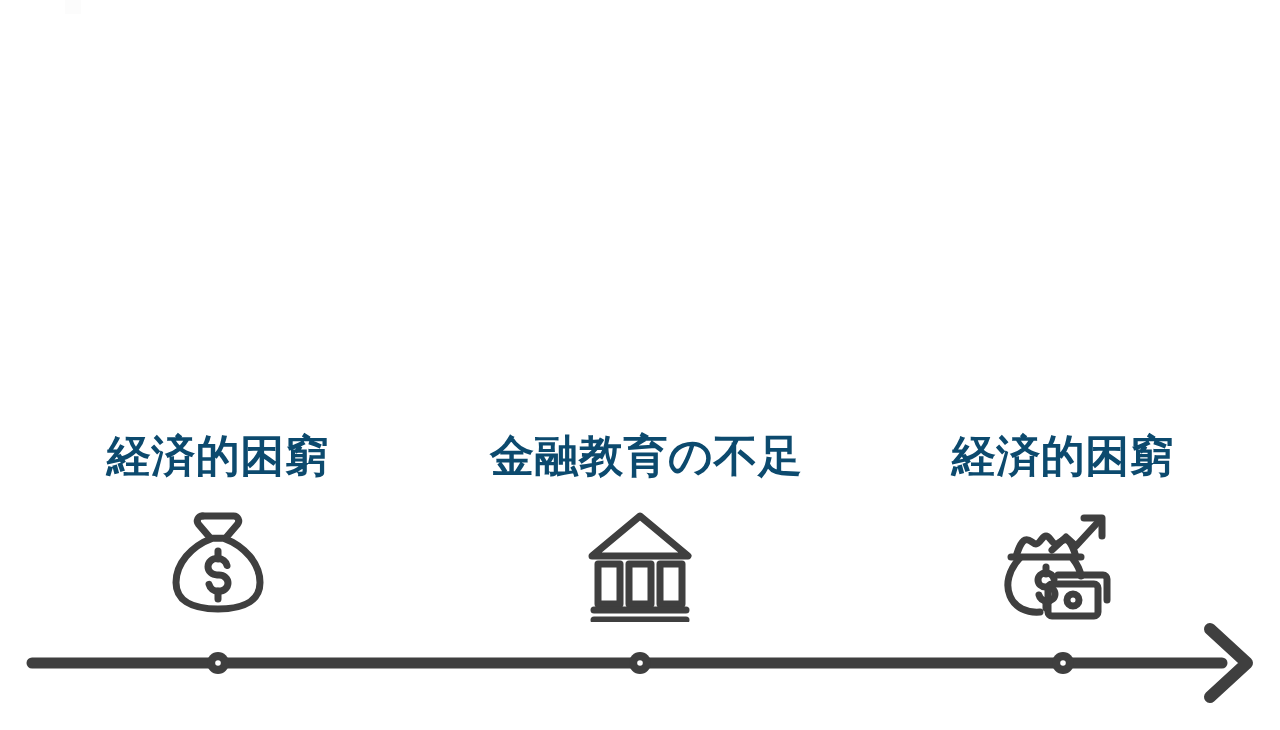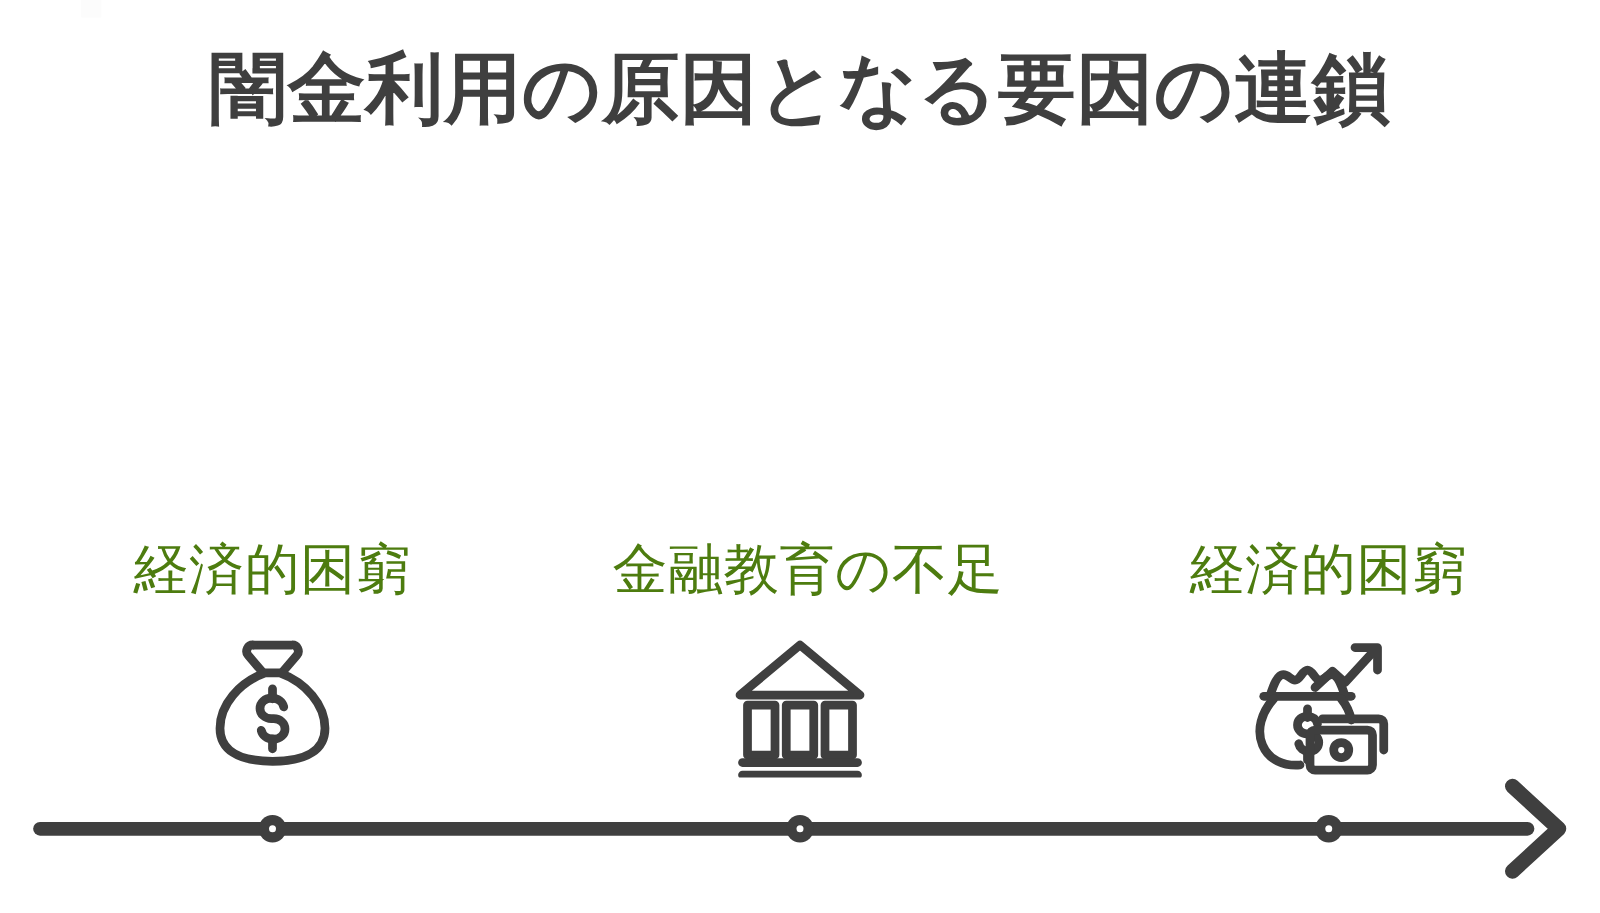--- a/index.html
+++ b/index.html
@@ -71,22 +71,22 @@
   }
 
   .node-label {
     position: absolute;
     left: 0;
     top: 0;
     width: 300px;
     text-align: center;
     font-size: 44px;
     line-height: 1;
-    font-weight: 400;
-    color: #4d7c0f;
+    font-weight: 700;
+    color: #0c4a6e;
     white-space: nowrap;
     letter-spacing: 0.5px;
   }
 
   .node-icon {
     position: absolute;
     left: 50%;
     margin-left: -60px;
     width: 120px;
     height: 120px;
@@ -105,21 +105,20 @@
   .node .node-label { top: 4px; }
   .node .node-icon  { top: 72px; }
 </style>
 </head>
 <body>
 
 <div class="slide">
 
   <div class="corner-artifact"></div>
 
-  <div class="title">闇金利用の原因となる要因の連鎖</div>
 
   <svg class="timeline" viewBox="0 0 1280 730">
 
     <line x1="32" y1="663" x2="1222" y2="663" stroke="#3f3f3f" stroke-width="11" stroke-linecap="round"></line>
 
     <polyline points="1210,629 1247,663 1210,697" fill="none" stroke="#3f3f3f" stroke-width="12" stroke-linecap="round" stroke-linejoin="round"></polyline>
 
     <g>
       <circle cx="218" cy="663" r="11" fill="#3f3f3f"></circle>
       <circle cx="218" cy="663" r="2.8" fill="#ffffff"></circle>

